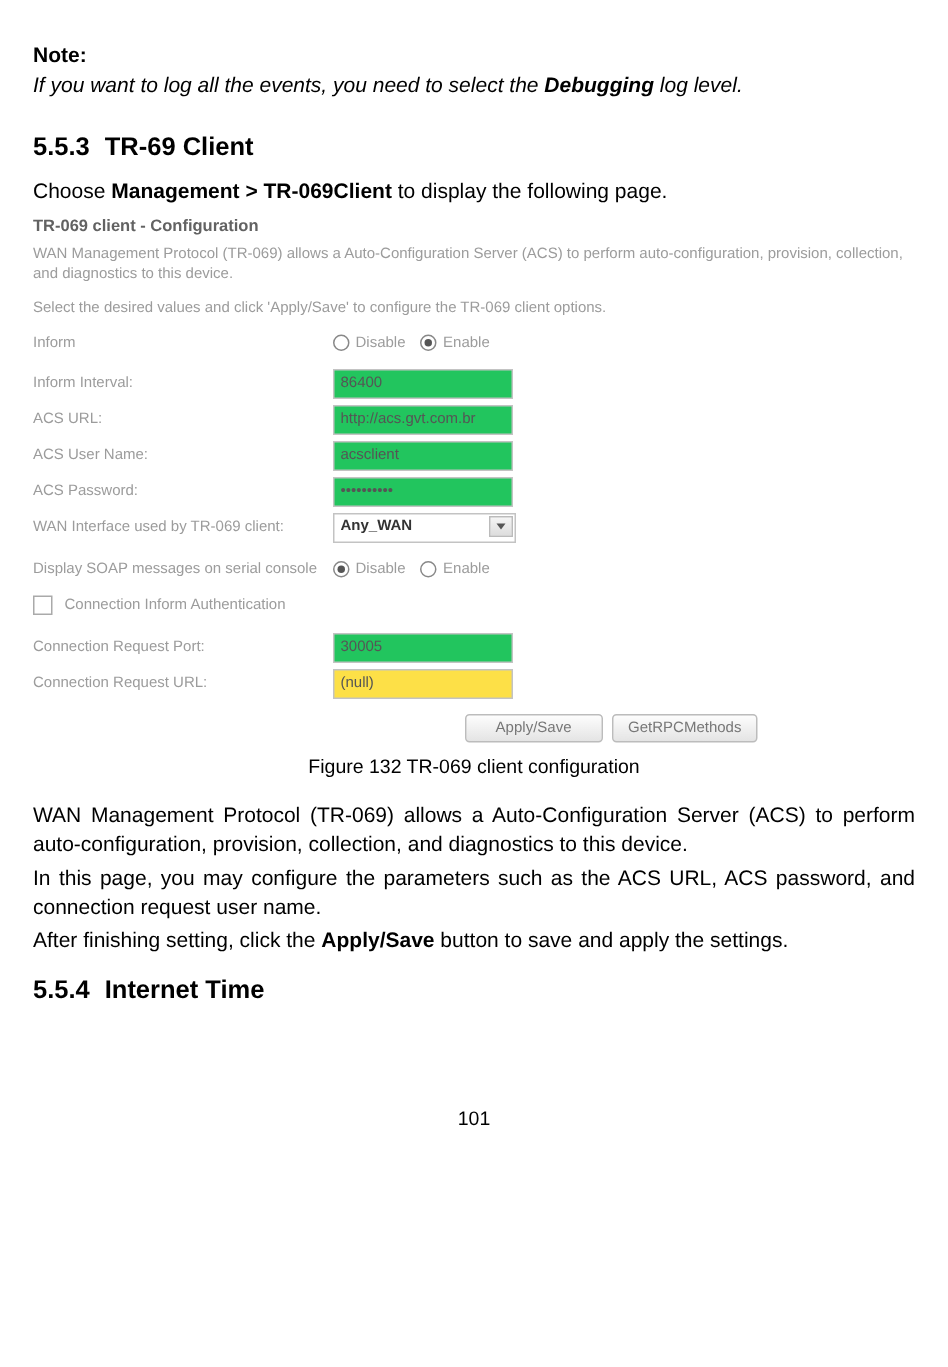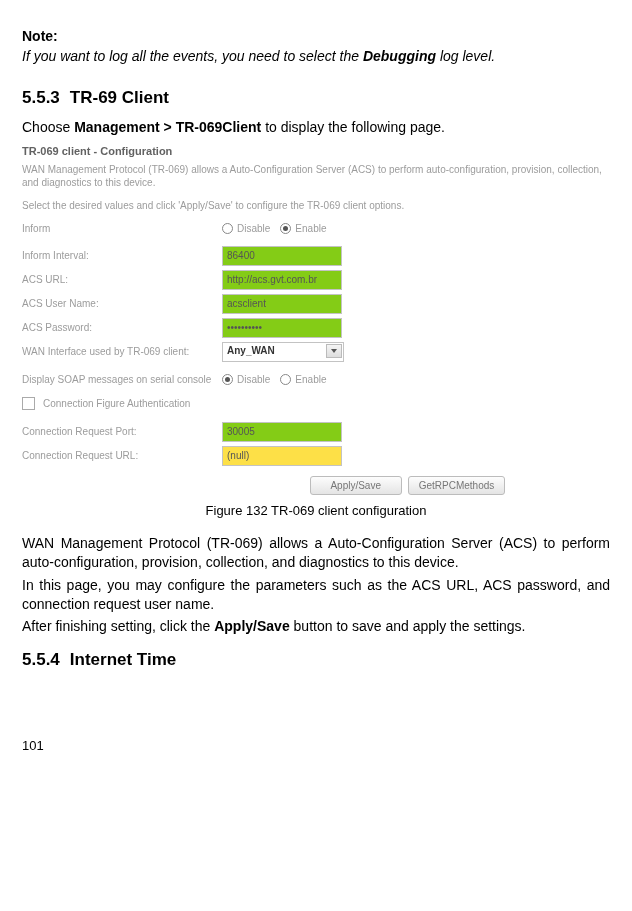--- a/index.html
+++ b/index.html
@@ -76,21 +76,21 @@
     box-sizing: border-box;
   }
   .radio .r.sel::after {
     content: "";
     width: 5px; height: 5px;
     background: #555;
     border-radius: 50%;
   }
   .txt-input {
     border: 1px solid #c3c3c3;
-    background: #84cc16;
+    background: #22c55e;
     font-size: 10px;
     color: #555;
     padding: 2px 4px;
     width: 110px;
     height: 14px;
     line-height: 14px;
     box-sizing: content-box;
   }
   .select {
     border: 1px solid #c3c3c3;
@@ -152,21 +152,21 @@
     text-align: center;
   }
   .caption {
     text-align: center;
     font-size: 13px;
     color: #000;
     margin: 6px 0 16px 0;
   }
   .gap { height: 8px; }
   .page-num {
-    text-align: left;
+    text-align: center;
     font-size: 13px;
     margin-top: 68px;
   }
 </style>
 </head>
 <body>
 
 <div class="page">
 
   <p class="section-label">Note:</p>
@@ -234,21 +234,21 @@
           <span>Disable</span>
         </span>
       <span class="radio">
           <span class="r"></span>
           <span>Enable</span>
         </span>
     </div>
 
     <div class="chk-row">
       <span class="chk"></span>
-      <span>Connection Figure Authentication</span>
+      <span>Connection Inform Authentication</span>
     </div>
 
     <div class="form-row">
       <div class="f-label">Connection Request Port:</div>
       <div class="txt-input">30005</div>
     </div>
     <div class="form-row">
       <div class="f-label">Connection Request URL:</div>
       <div class="txt-input" style="background:#fde047">(null)</div>
     </div>

